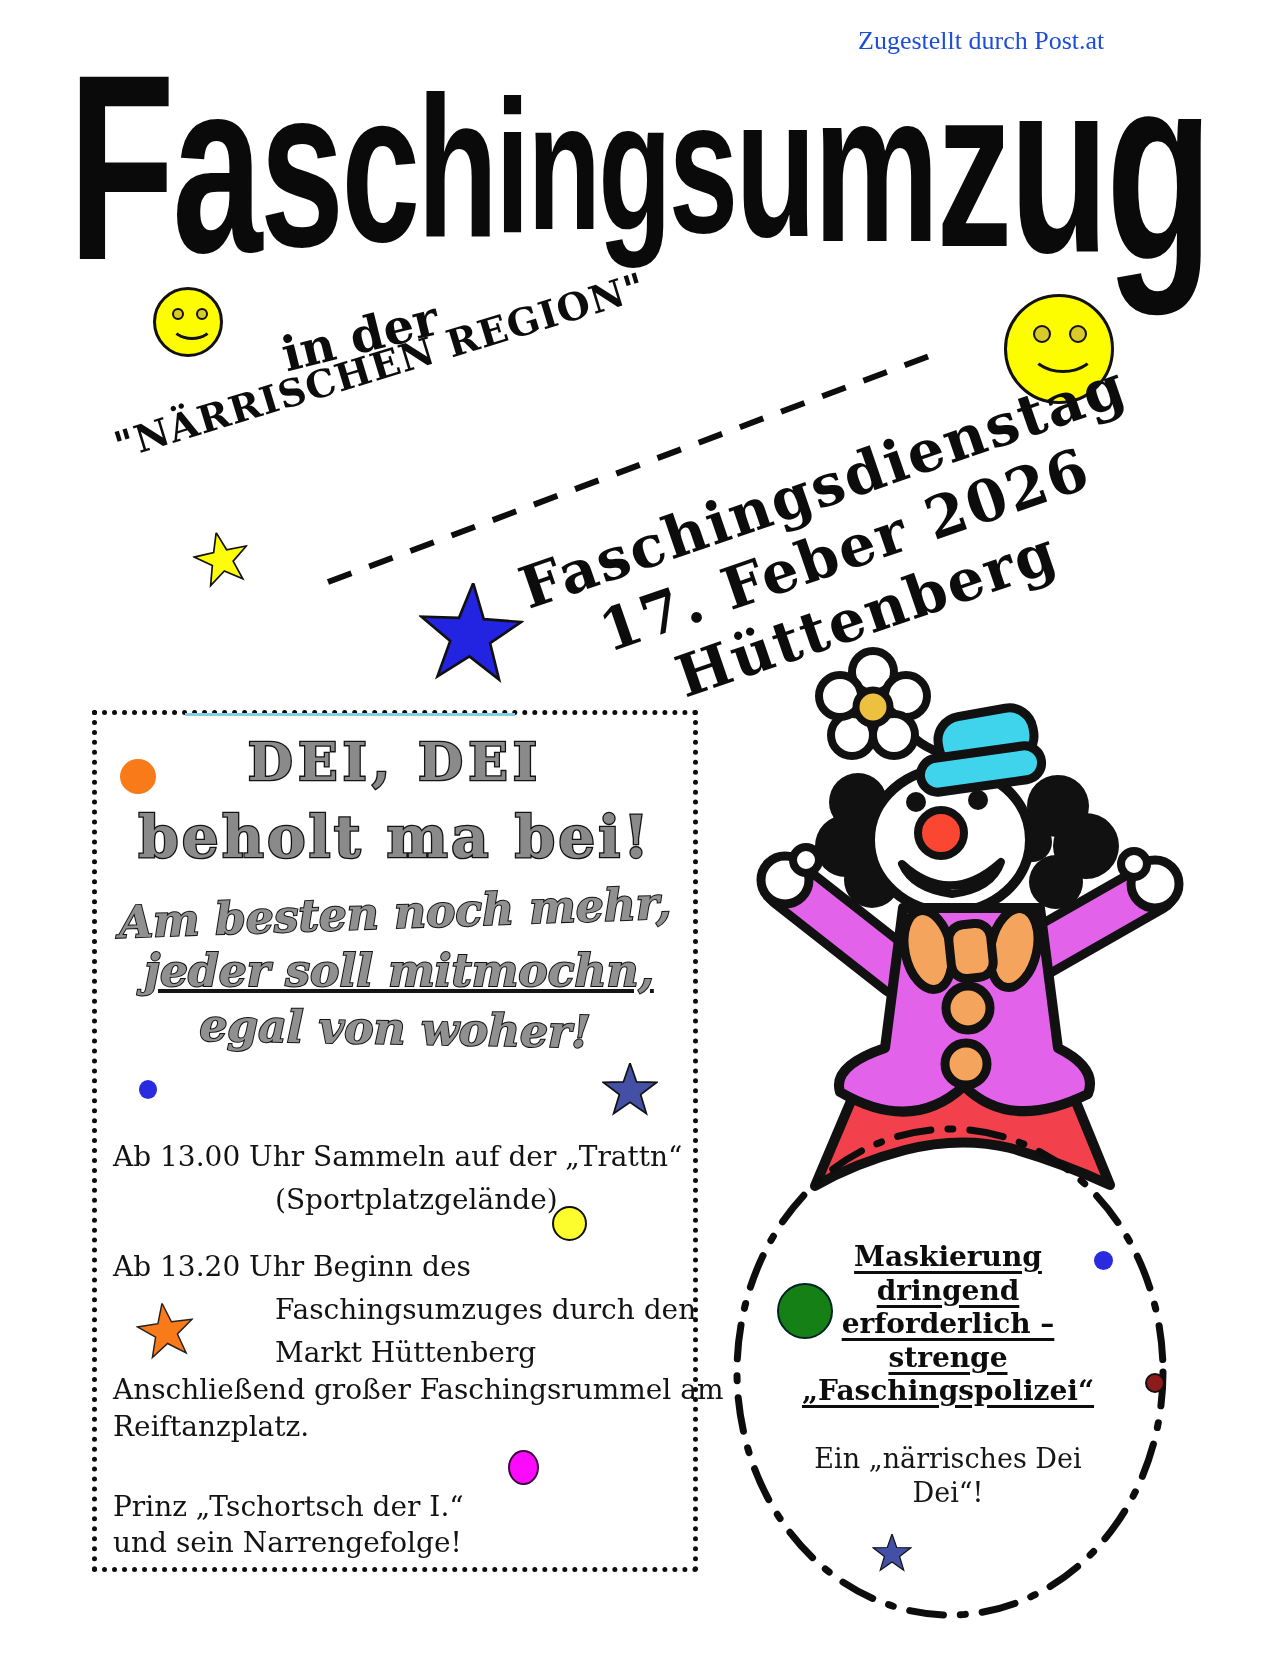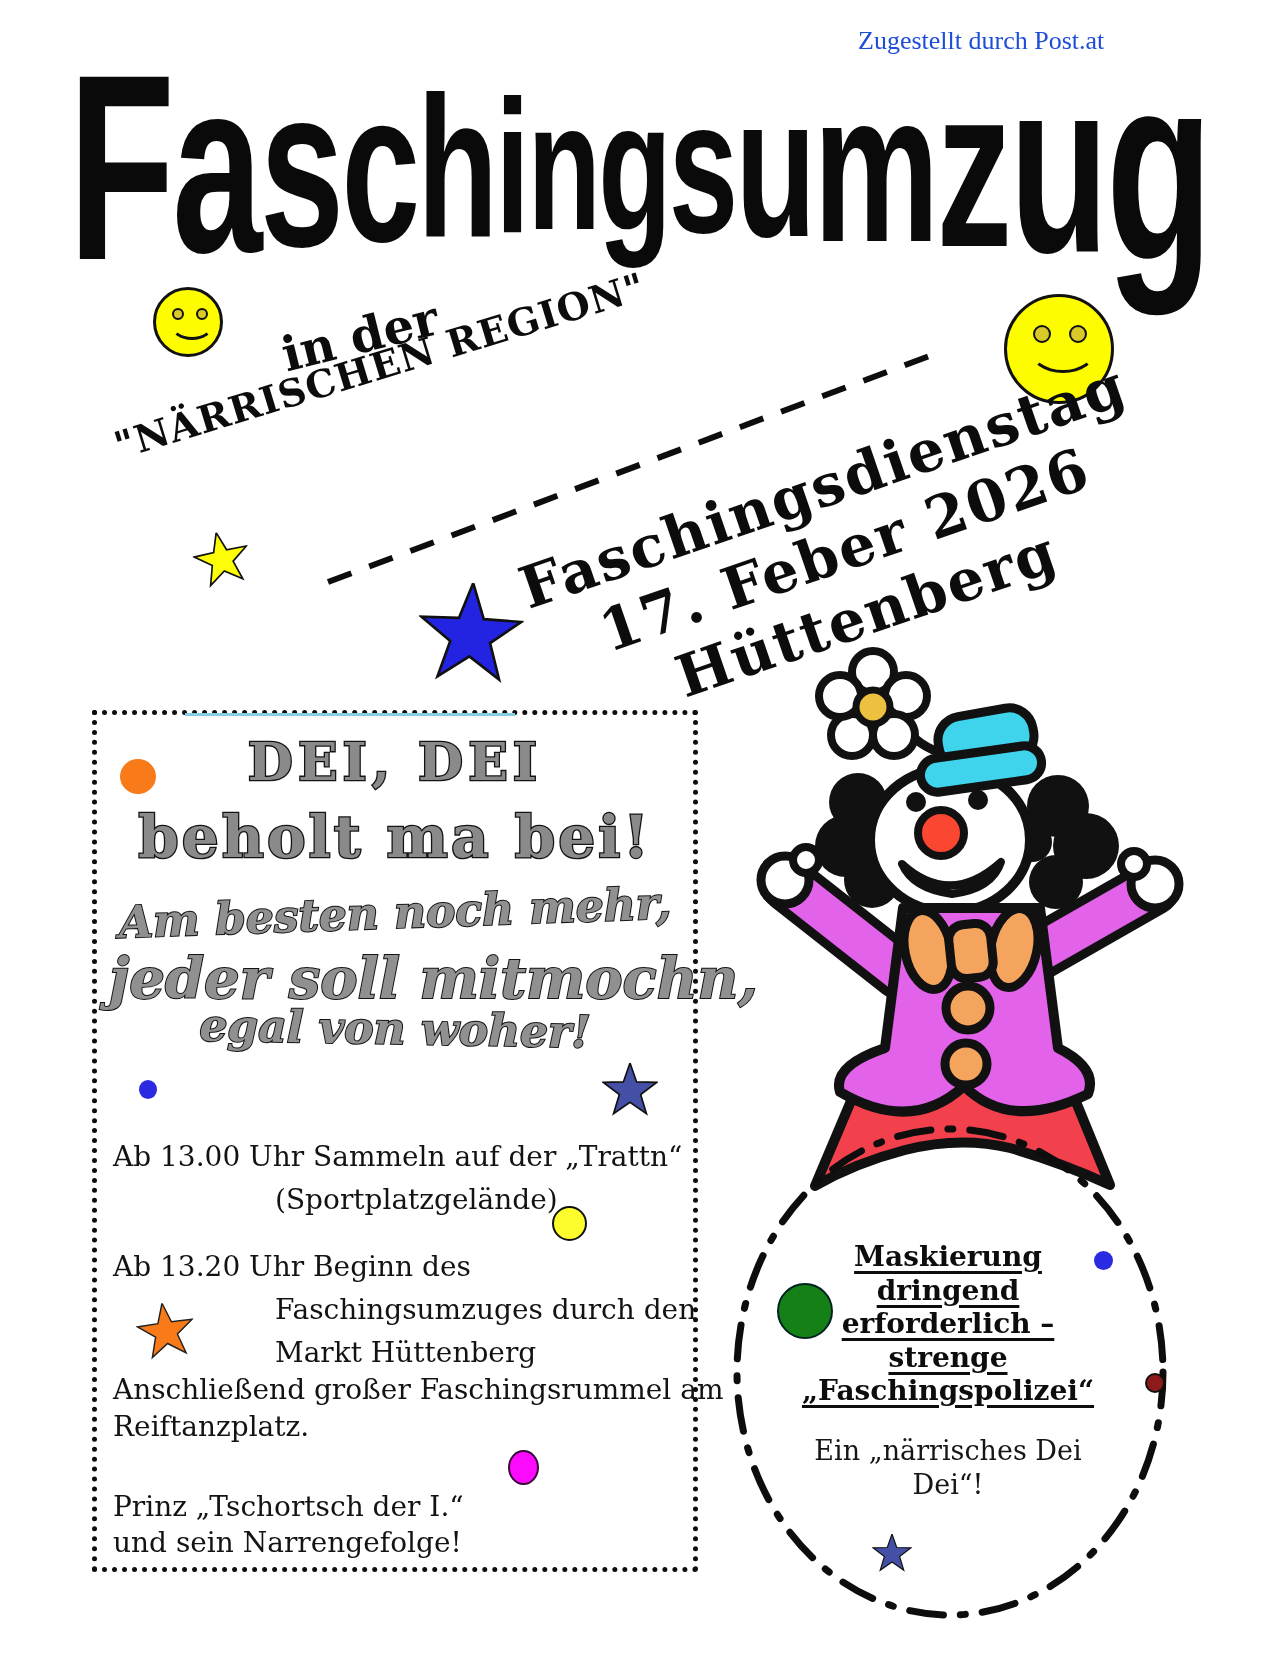--- a/index.html
+++ b/index.html
@@ -32,21 +32,21 @@
         -webkit-text-stroke:2.6px #141414;paint-order:stroke fill;text-align:center;white-space:nowrap;}
   .gray-script{font-family:"DejaVu Serif",serif;font-weight:bold;font-style:italic;color:#909090;
         -webkit-text-stroke:2px #141414;paint-order:stroke fill;text-align:center;white-space:nowrap;}
   .sched{font-family:"DejaVu Serif",serif;font-size:28px;color:#131313;white-space:nowrap;}
 
   
   .pol-bold{font-family:"DejaVu Serif",serif;font-weight:bold;font-size:28px;color:#0d0d0d;
         text-align:center;width:420px;}
   .pol-bold .u{display:block;line-height:33.5px;}
   .pol-bold .u span{text-decoration:underline;text-decoration-thickness:2.5px;text-underline-offset:5px;margin-top:32px;}
-  .pol-norm{font-family:"DejaVu Serif",serif;font-size:27px;color:#161616;text-align:center;width:420px;line-height:34px;}
+  .pol-norm{font-family:"DejaVu Serif",serif;font-size:27px;color:#161616;text-align:center;width:420px;line-height:34px;margin-top:8px;}
   svg{display:block;}
 </style>
 </head>
 <body>
 
 <div class="page">
 
   <div class="abs postmark" style="left:858px;top:26px;">Zugestellt durch Post.at</div>
 
   <div class="abs title-wrap">
@@ -168,21 +168,21 @@
 
   <div class="abs info-box">
     <div class="abs" style="left:88px;top:-2px;width:330px;height:3px;background:#86cfe3;"></div>
 
     <div class="abs dot" style="left: 23px; top: 44px; width: 36px; height: 35px; background: rgb(248, 122, 24);"></div>
 
     <div class="abs gray-head" style="left:0;width:100%;top:88px;font-size:58px;letter-spacing:3px;">beholt ma bei!</div>
     <div class="abs gray-head" style="left:0;width:100%;top:16px;font-size:52px;letter-spacing:5px;">DEI, DEI</div>
 
     <div class="abs gray-script" style="left:0;width:100%;top:172px;font-size:44px;transform:rotate(-2deg);">Am besten noch mehr,</div>
-    <div class="abs gray-script" style="left:12px;width:100%;top:230px;font-size:56px;">jeder soll mitmochn,</div>
+    <div class="abs gray-script" style="left:4px;width:100%;top:230px;font-size:44px;text-decoration:underline;">jeder soll mitmochn,</div>
     <div class="abs gray-script" style="left:0;width:100%;top:288px;font-size:44px;transform:rotate(1deg);">egal von woher!</div>
 
     <div class="abs dot" style="left: 42px; top: 365px; width: 18px; height: 19px; background: rgb(42, 42, 224);"></div>
 
     <svg class="abs" style="left:505px;top:348px;" width="56" height="56" viewBox="0 0 100 100">
       <polygon points="50,0 61.8,33.8 97.6,34.6 69,56.2 79.4,90.5 50,70 20.6,90.5 31,56.2 2.4,34.6 38.2,33.8" stroke="#111" stroke-width="3" fill="#4450a5"></polygon>
     </svg>
 
     <div class="abs sched" style="left:16px;top:425px;">Ab 13.00 Uhr Sammeln auf der „Trattn“</div>
     <div class="abs sched" style="left:178px;top:468px;">(Sportplatzgelände)</div>

